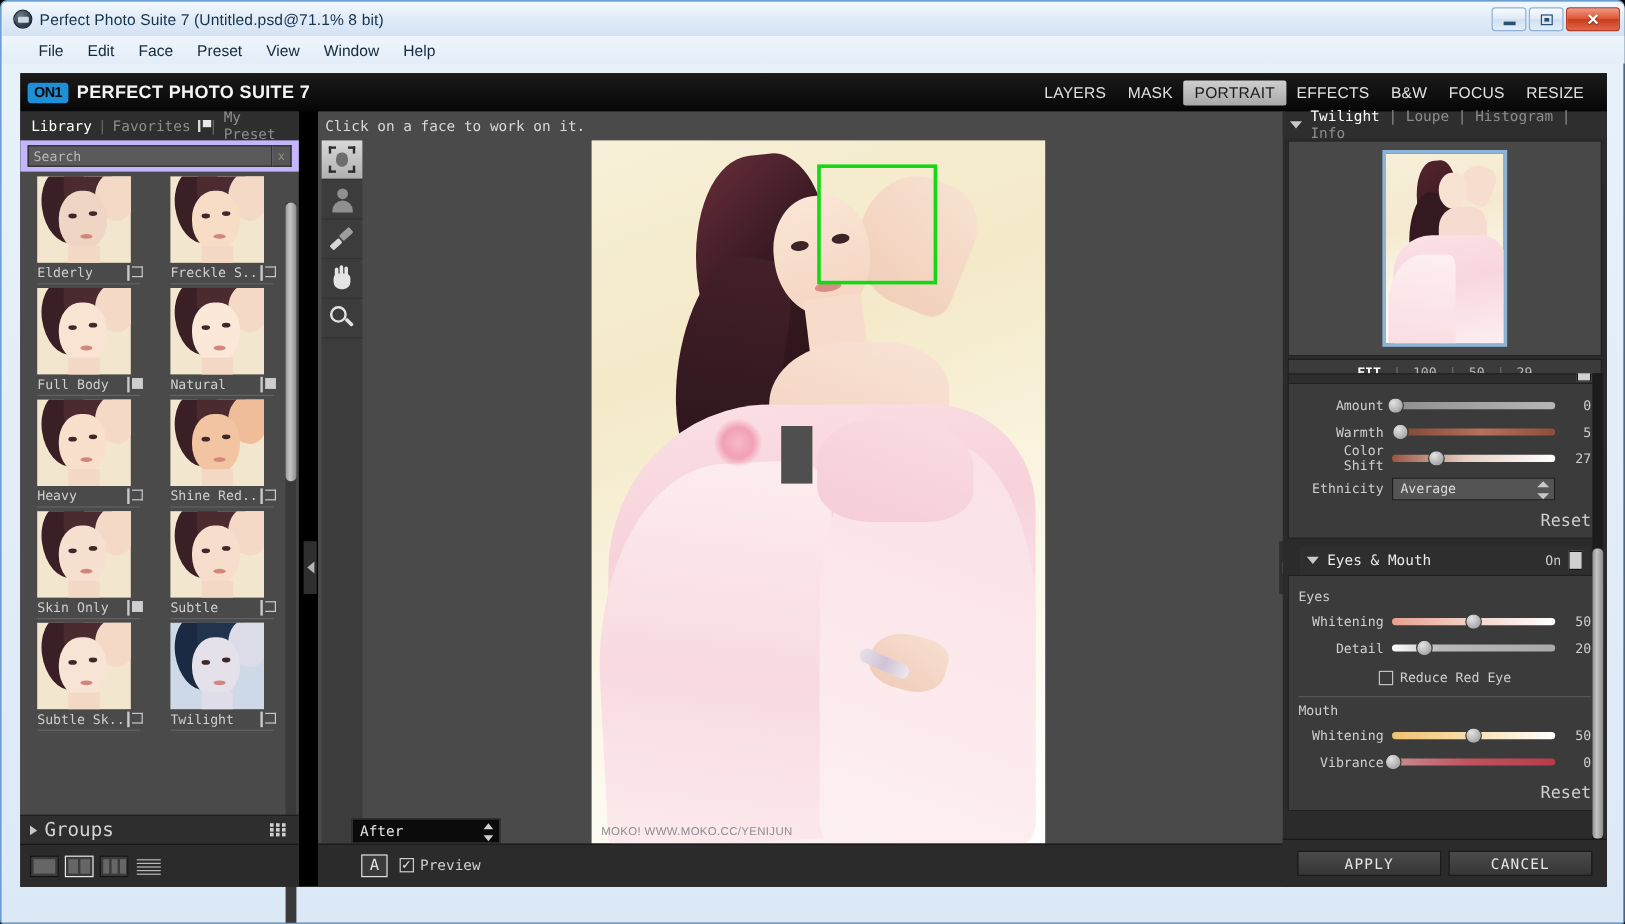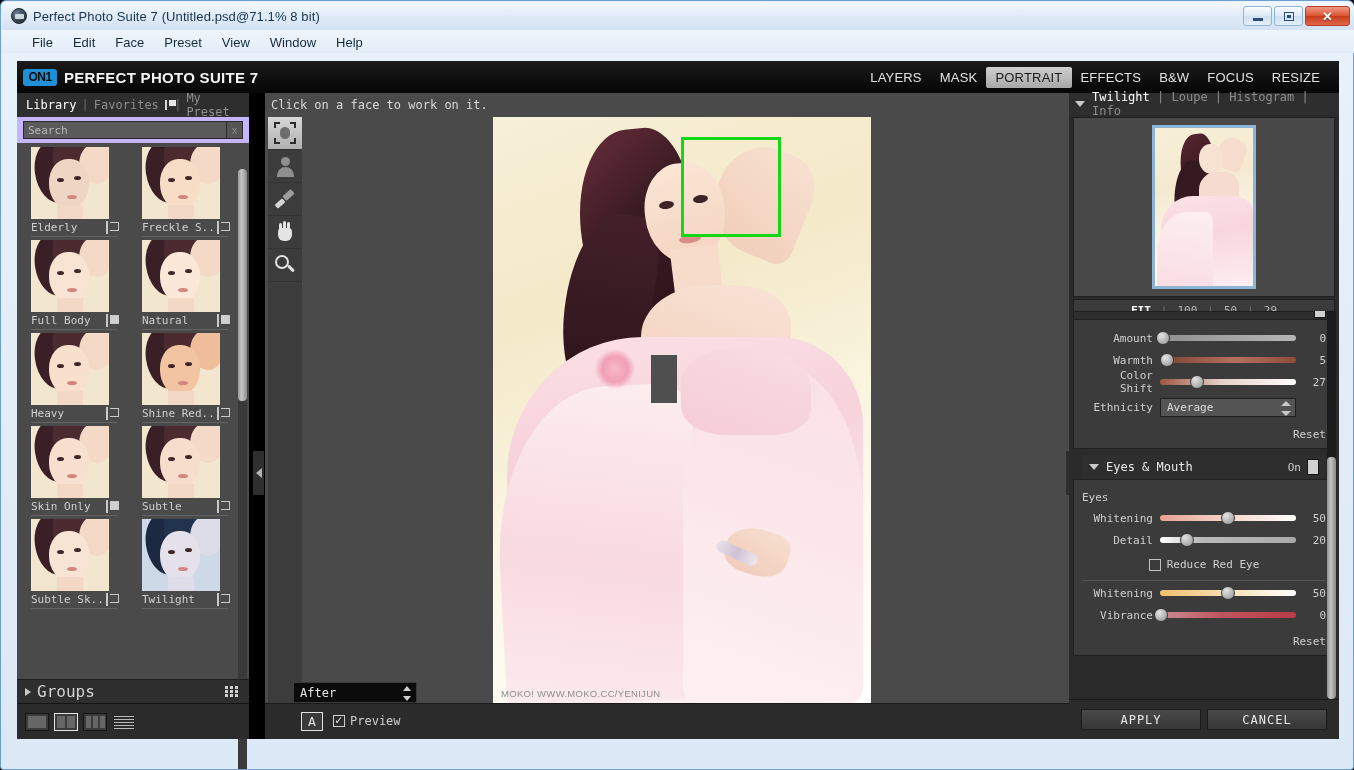--- a/index.html
+++ b/index.html
@@ -463,21 +463,21 @@
     display: flex; align-items: center; padding-left: 6px; position: relative;
   }
   .select span { font-size: 11px; color: #dcdcdc; }
   .sel-arrows {
     position: absolute; right: 4px; top: 2px; width: 11px; height: 15px;
     display: flex; flex-direction: column; justify-content: space-between; align-items: center;
   }
   .sel-arrows i.up { width:0;height:0;border-bottom:5px solid #c8c8c8;border-left:5px solid transparent;border-right:5px solid transparent; }
   .sel-arrows i.dn { width:0;height:0;border-top:5px solid #c8c8c8;border-left:5px solid transparent;border-right:5px solid transparent; }
   .reset-row { text-align: right; padding-top: 3px; }
-  .reset { font-size: 11px; color: #cfcfcf; }
+  .reset { font-size: 14px; color: #cfcfcf; }
   .sec-head {
     margin: 0 14px; height: 24px; background: #2e2e2e;
     display: flex; align-items: center; padding: 0 6px;
   }
   .sec-title { font-size: 12px; color: #eaeaea; flex: 1; }
   .on-label { font-size: 11px; color: #cfcfcf; margin-right: 6px; }
   .toggle-sw { width: 12px; height: 16px; background: #d0d0d0; border: 1px solid #151515; }
   .grp-title { text-align: left; font-size: 11px; color: #cfcfcf; padding: 3px 0 4px 0; }
   .divider { height: 1px; background: #555; margin: 7px 0 2px 0; }
   .chkrow { display: flex; align-items: center; justify-content: center; gap: 6px; padding: 6px 0 2px 0; }
@@ -959,20 +959,21 @@
               <span class="track det">
                   <span class="knob" style="left:20%"></span>
                 </span>
               <span class="sval">20</span>
             </div>
             <div class="chkrow">
               <span class="chk"></span>
               <span class="chk-label">Reduce Red Eye</span>
             </div>
             <div class="divider"></div>
+            <div class="grp-title">Mouth</div>
             <div class="srow">
               <span class="slabel">Whitening</span>
               <span class="track orange">
                   <span class="knob" style="left:50%"></span>
                 </span>
               <span class="sval">50</span>
             </div>
             <div class="srow">
               <span class="slabel">Vibrance</span>
               <span class="track red">

